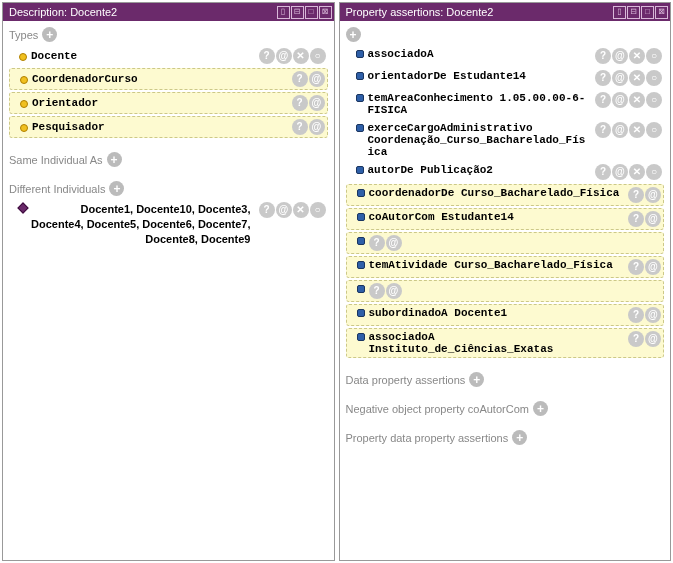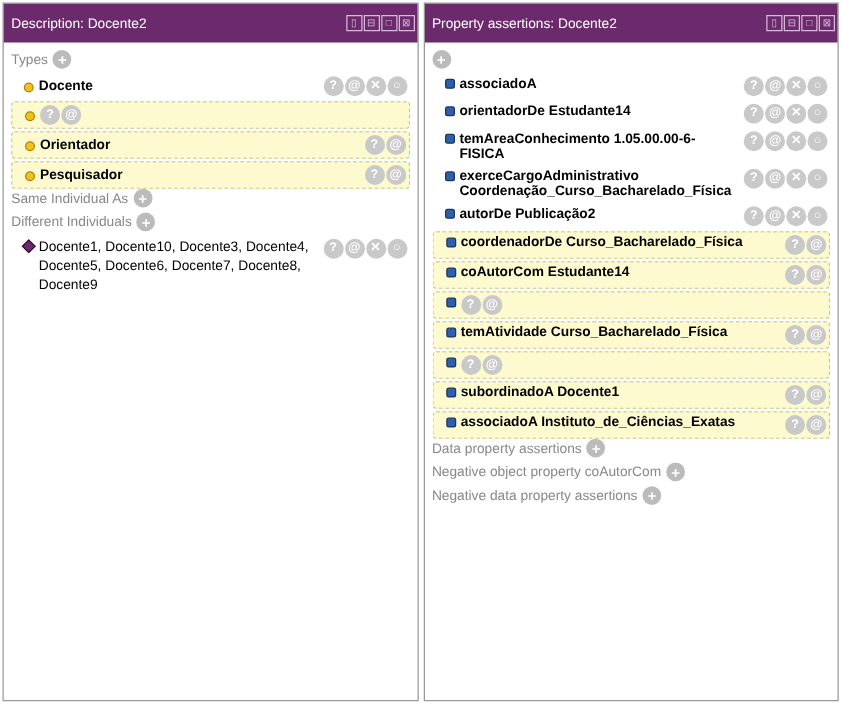--- a/index.html
+++ b/index.html
@@ -17,21 +17,21 @@
     flex: 1;
     display: flex;
     flex-direction: column;
     border: 1px solid #999;
     background: #fff;
     min-width: 0;
   }
   .panel-header {
     background: #6b2a6b;
     color: #fff;
-    height: 31px;
+    height: 18px;
     display: flex;
     align-items: center;
     padding: 0 2px 0 6px;
     font-size: 11px;
   }
   .panel-title { flex: 1; white-space: nowrap; overflow: hidden; }
   .panel-hdr-icons { display: flex; gap: 1px; }
   .hdr-icon {
     width: 13px; height: 13px;
     border: 1px solid #d8b8d8;
@@ -39,21 +39,21 @@
     font-size: 8px; line-height: 1;
     color: #d8b8d8;
     cursor: pointer;
   }
   .panel-body {
     flex: 1;
     overflow: hidden;
     padding: 6px 6px 6px 6px;
   }
   .section {
-    margin-bottom: 0;
+    margin-bottom: 14px;
   }
   .section-header {
     display: flex; align-items: center; gap: 4px;
     color: #888;
     font-size: 11px;
     margin-bottom: 4px;
   }
   .add-btn {
     width: 15px; height: 15px; border-radius: 50%;
     background: #bbb; color: #fff;
@@ -81,37 +81,39 @@
     margin-top: 2px;
   }
   .bullet.obj { border-radius: 2px; background: #2e5fa8; border-color:#1a3560; }
   .bullet.cls { border-radius: 50%; background: #f0c020; border-color:#b08000; }
   .bullet.diff { transform: rotate(45deg); background:#6b2a6b; border-color:#3b0a3b; }
   .entry-text {
     flex: 1;
     white-space: normal;
     overflow-wrap: anywhere;
     padding-right: 4px;
+    font-family: Liberation Mono, monospace;
   }
   .entry-text .prop { }
   .entry-text .val { }
   .action-btns { display:flex; gap:1px; align-items:flex-start; }
   .aicon {
     width: 16px; height: 16px; border-radius: 50%;
     background: #c9c9c9; color: #fff;
     display: flex; align-items:center; justify-content:center;
     font-size: 10px; font-weight: bold; line-height:1;
     cursor: pointer;
     flex-shrink:0;
   }
   .diff-text {
-    font-weight: normal;
+    font-weight: bold;
     line-height: 1.35;
     padding: 0 4px 0 0;
     flex: 1;
+    text-align: right;
   }
   .entry.multi { align-items: flex-start; }
 </style>
 </head>
 <body>
 
 <div class="panel">
   <div class="panel-header">
     <span class="panel-title">Description: Docente2</span>
     <div class="panel-hdr-icons">
@@ -134,20 +136,21 @@
             <span class="entry-text">Docente</span>
             <div class="action-btns">
               <span class="aicon">?</span>
               <span class="aicon">@</span>
               <span class="aicon">✕</span>
               <span class="aicon">○</span>
             </div>
           </div>
           <div class="entry inferred">
             <span class="bullet cls"></span>
+            <span class="entry-text">CoordenadorCurso</span>
             <div class="action-btns">
               <span class="aicon">?</span>
               <span class="aicon">@</span>
             </div>
           </div>
           <div class="entry inferred">
             <span class="bullet cls"></span>
             <span class="entry-text">Orientador</span>
             <div class="action-btns">
               <span class="aicon">?</span>
@@ -327,19 +330,19 @@
 
     <div class="section">
       <div class="section-header">
         <span>Negative object property coAutorCom</span>
         <span class="add-btn">+</span>
       </div>
     </div>
 
     <div class="section">
       <div class="section-header">
-        <span>Negative data property assertions</span>
+        <span>Property data property assertions</span>
         <span class="add-btn">+</span>
       </div>
     </div>
 
   </div>
 </div>
 
 </body></html>

